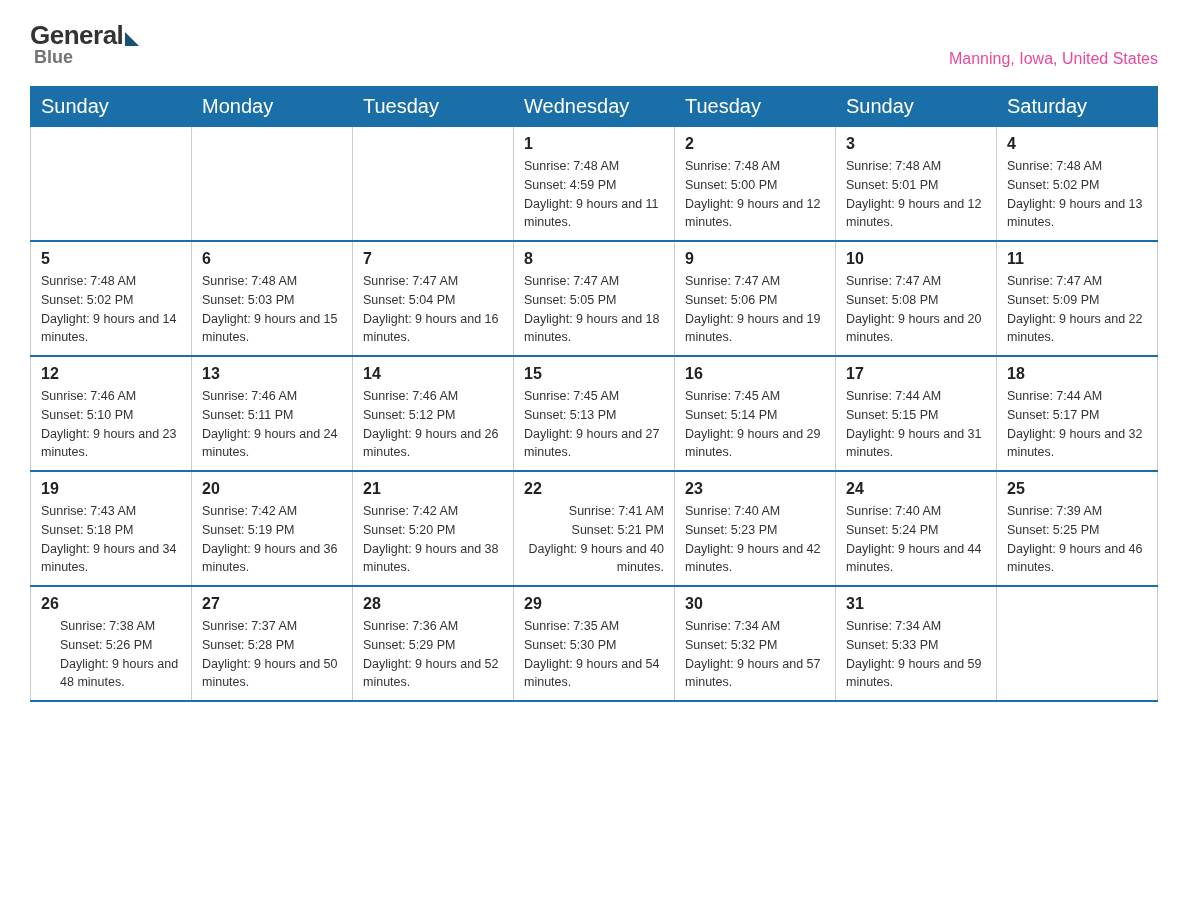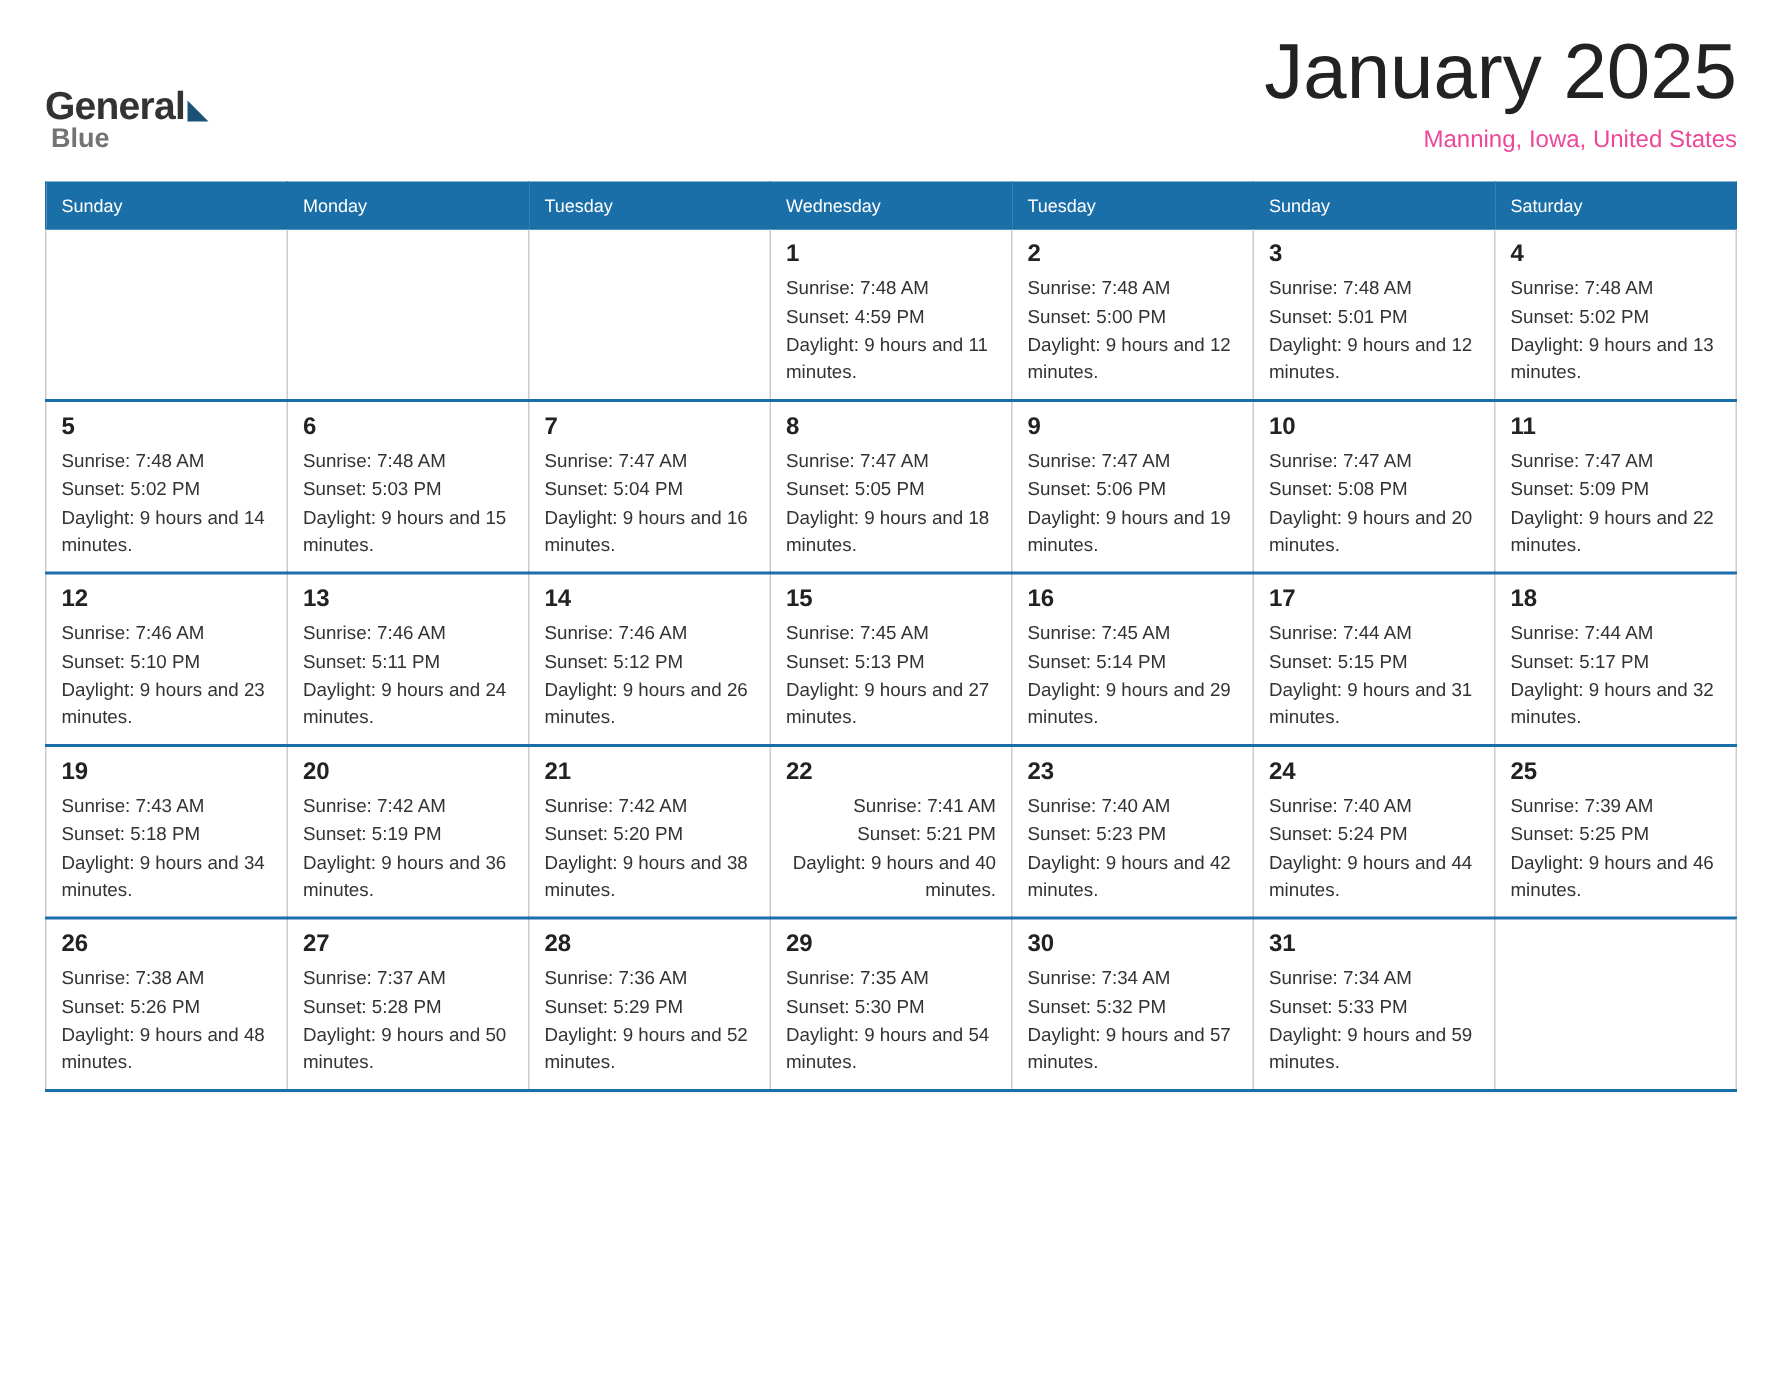--- a/index.html
+++ b/index.html
@@ -63,21 +63,21 @@
       margin-top: 8px;
     }
     table {
       width: 100%;
       border-collapse: collapse;
       table-layout: fixed;
     }
     thead tr th {
       background-color: #1a6fa8;
       color: #fff;
-      font-size: 12px;
+      font-size: 20px;
       font-weight: normal;
       padding: 8px 10px;
       text-align: left;
       border: 1px solid #1a6fa8;
     }
     tbody tr td {
       vertical-align: top;
       padding: 8px 10px;
       border: 1px solid #ccc;
       font-size: 13px;
@@ -108,21 +108,20 @@
 
 <div class="header">
   <div class="logo">
     <div class="logo-top">
       <span class="logo-general">General</span>
       <div class="logo-triangle"></div>
     </div>
     <span class="logo-blue">Blue</span>
   </div>
   <div class="title-block">
-    <div class="month-title">January 2025</div>
     <div class="location-title">Manning, Iowa, United States</div>
   </div>
 </div>
 
 <table>
   <thead>
     <tr>
     <th>Sunday</th>
         <th>Monday</th>
         <th>Tuesday</th>
@@ -290,21 +289,21 @@
         <td>
           <span class="day-num">25</span>
           <div class="day-info" style="white-space: pre-line;">Sunrise: 7:39 AM
 Sunset: 5:25 PM
 Daylight: 9 hours and 46 minutes.</div>
         </td>
       </tr>
       <tr>
         <td>
           <span class="day-num">26</span>
-          <div class="day-info" style="white-space: pre-line;">Sunrise: 7:38 AM
+          <div class="day-info" style="white-space: pre-line; margin-left: 19px;">Sunrise: 7:38 AM
 Sunset: 5:26 PM
 Daylight: 9 hours and 48 minutes.</div>
         </td>
         <td>
           <span class="day-num">27</span>
           <div class="day-info" style="white-space: pre-line;">Sunrise: 7:37 AM
 Sunset: 5:28 PM
 Daylight: 9 hours and 50 minutes.</div>
         </td>
         <td>

